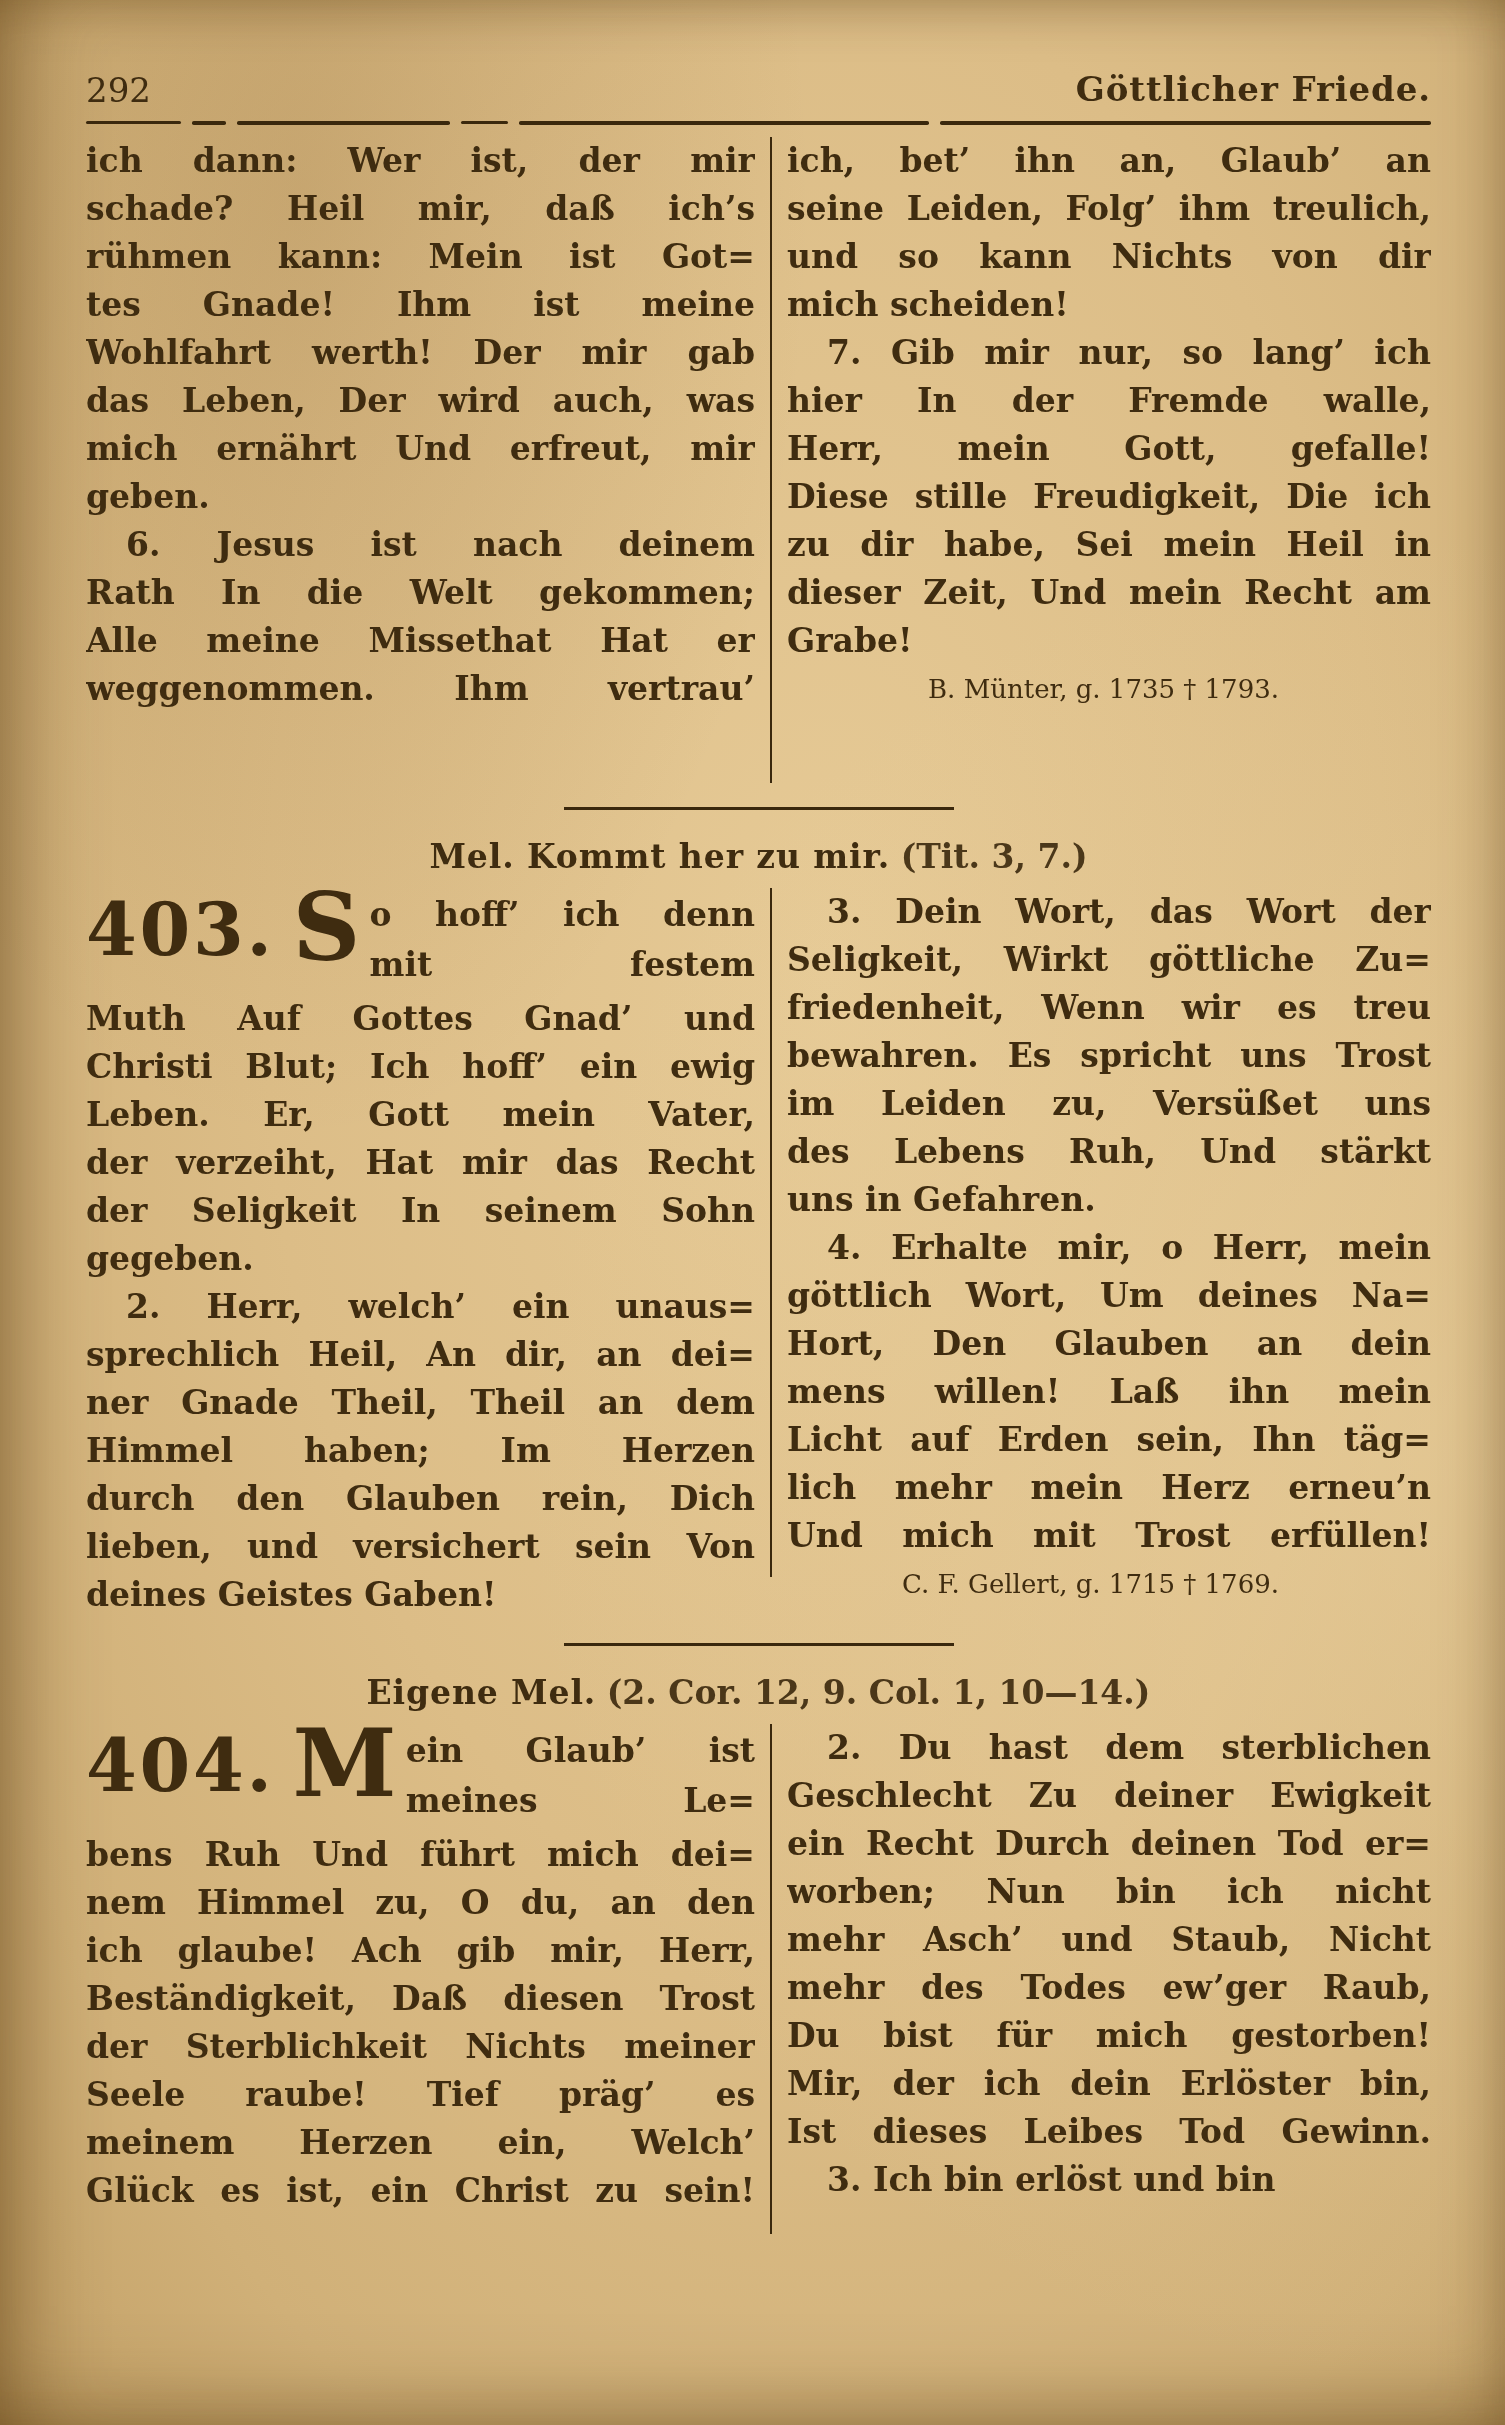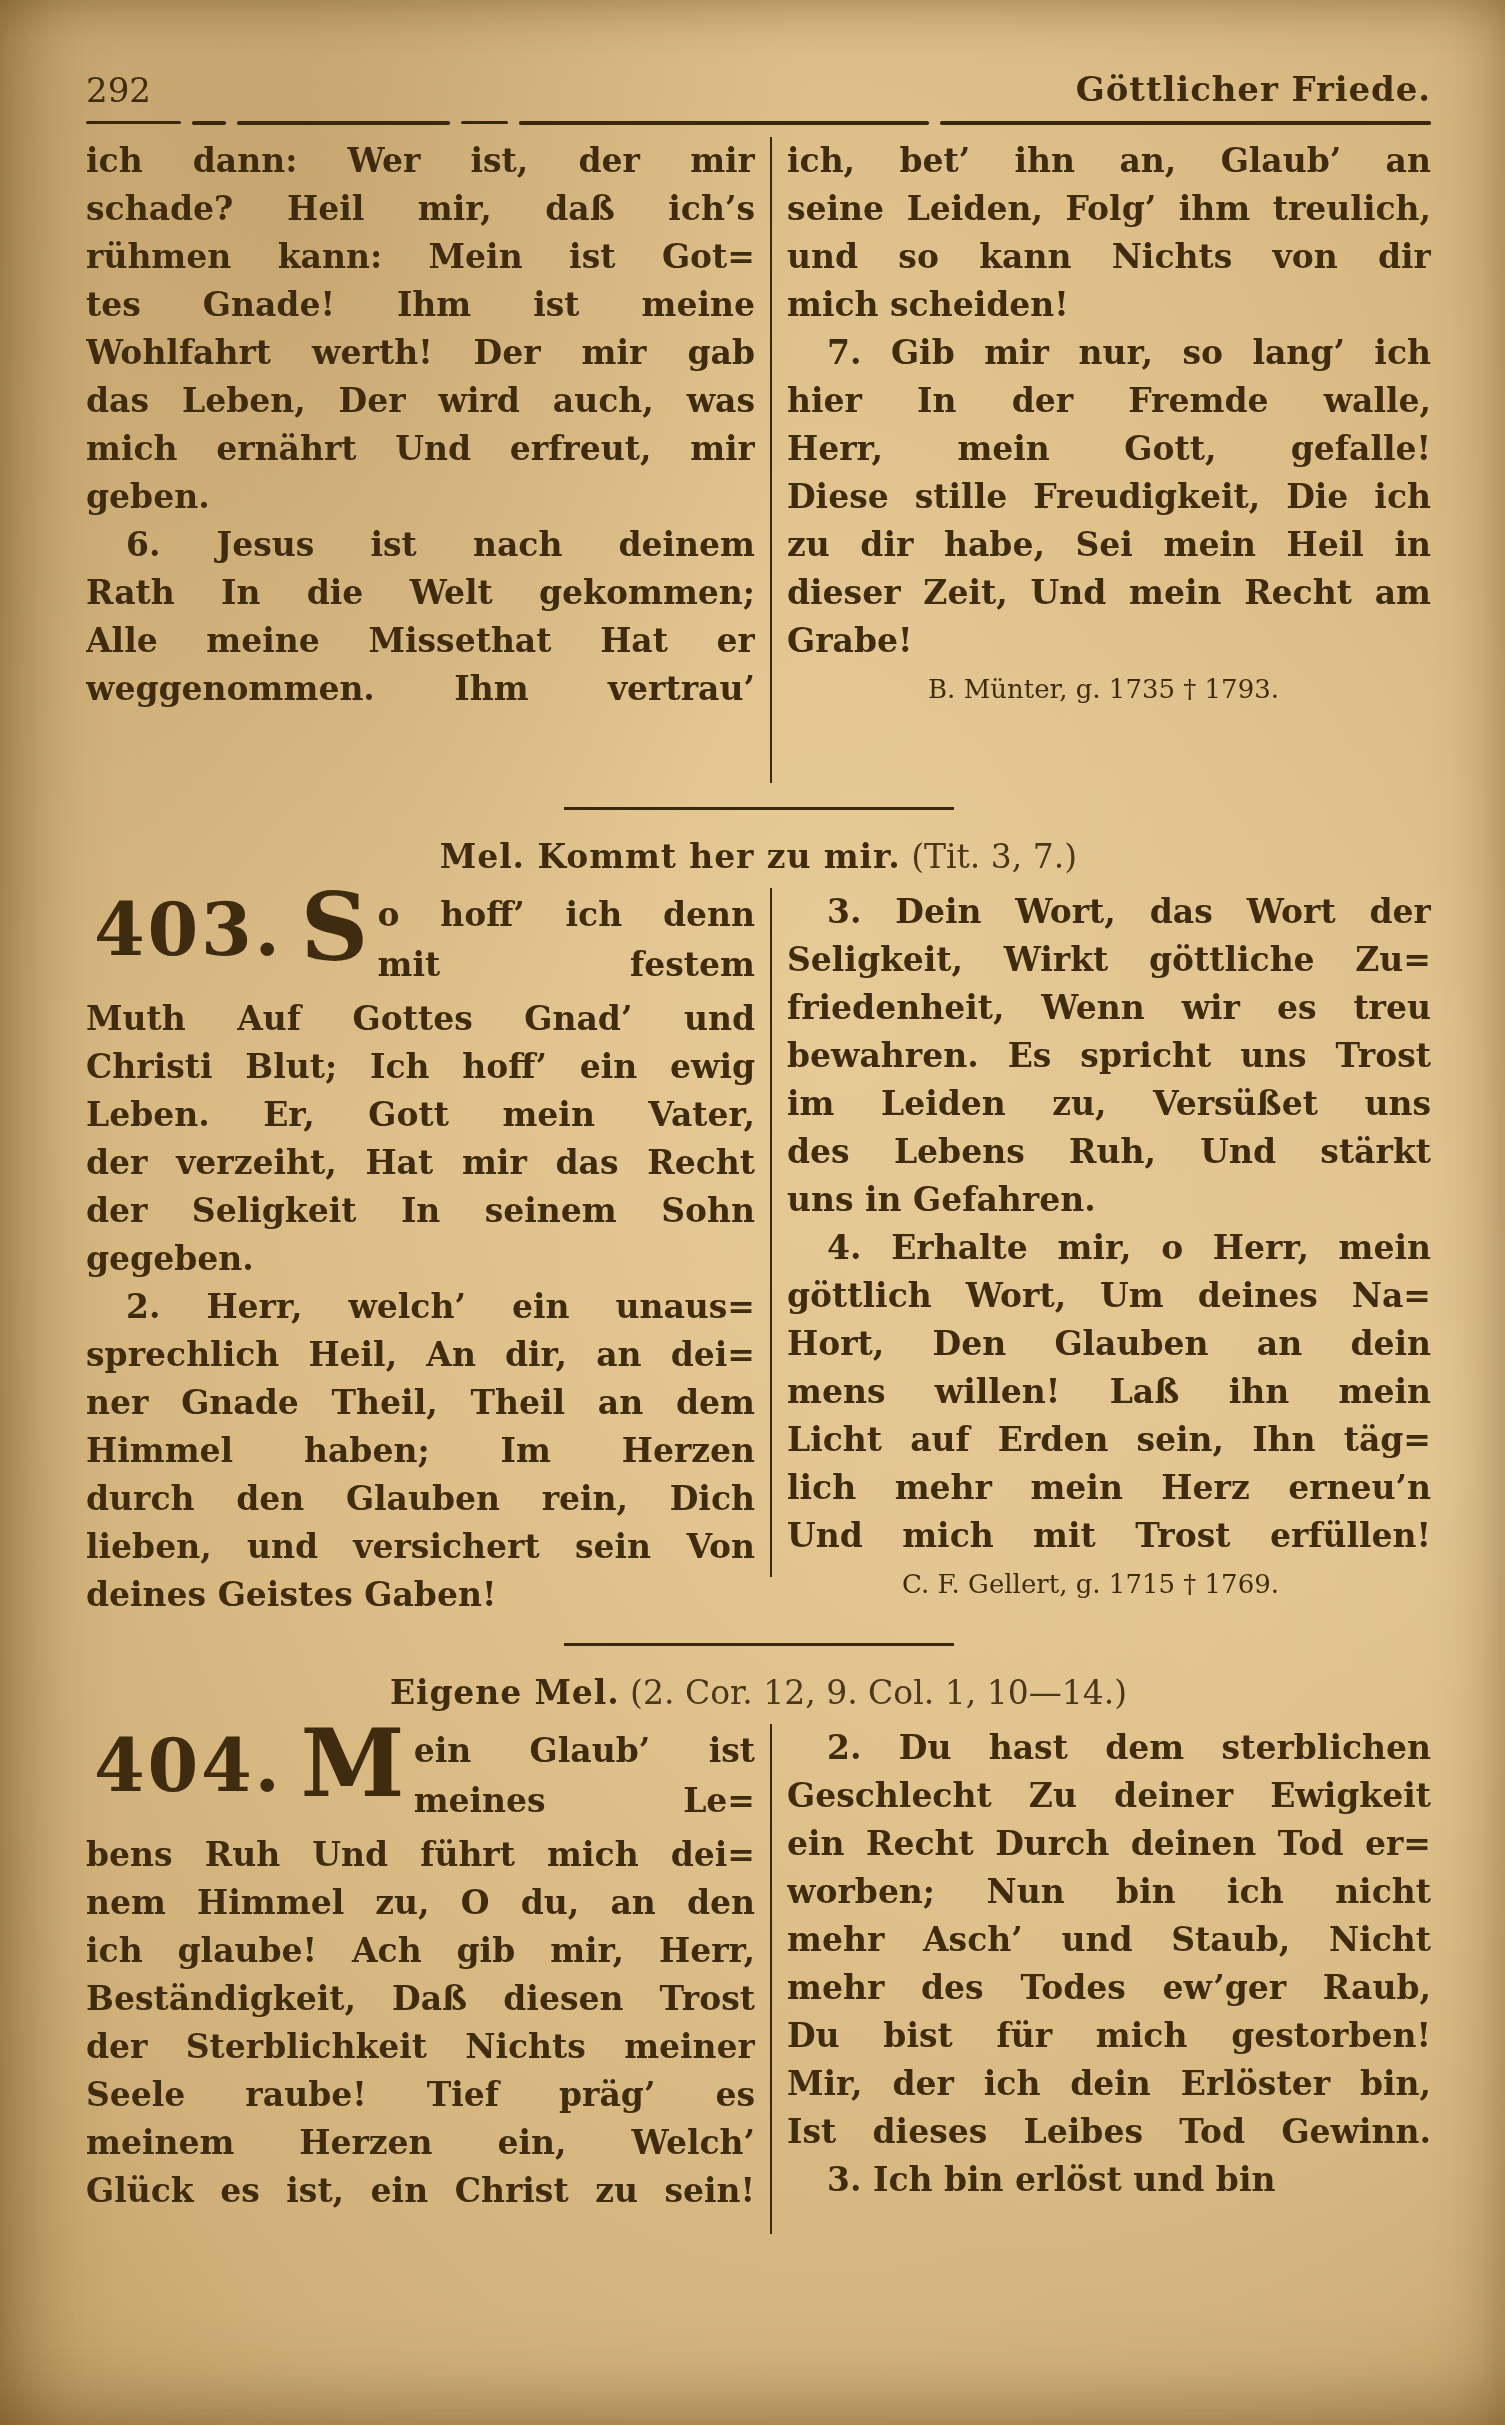--- a/index.html
+++ b/index.html
@@ -35,23 +35,23 @@
   .sec403 .vdiv{height:689px;}
   .sec404 .vdiv{height:510px;}
   .tline{font-size:33px;line-height:48px;font-weight:bold;white-space:nowrap;}
   .tline.just{white-space:normal;text-align:justify;text-align-last:justify;}
   .tline.ind{text-indent:40px;}
   .attr{font-size:26px;font-weight:normal;text-align:right;padding-right:152px;margin-top:9px;}
   .melwrap{margin-top:23.6px;text-align:center;}
   .melrule{width:390px;height:2.7px;background:#3a280d;margin:0 auto;}
   .melline{margin-top:27px;font-size:33px;}
   .melbold{font-weight:bold;letter-spacing:0.9px;}
-  .melref{font-weight:normal;opacity:.92;margin-top:36px;}
+  .melref{font-weight:bold;opacity:.92;margin-top:36px;}
   .opener{display:flex;align-items:flex-start;height:107px;}
-  .hnum{font-size:73px;line-height:83px;font-weight:bold;letter-spacing:2.7px;margin-left:8px;}
+  .hnum{font-size:73px;line-height:83px;font-weight:bold;letter-spacing:2.7px;}
   .hinitial{font-size:94px;line-height:89px;font-weight:bold;margin:-5.4px 9px 0 18px;}
   .openlines{flex:1;padding-top:1.8px;}
   .openlines .tline{line-height:50px;}
 </style>
 </head>
 <body>
 
 <div class="page">
   <div class="content">
 

